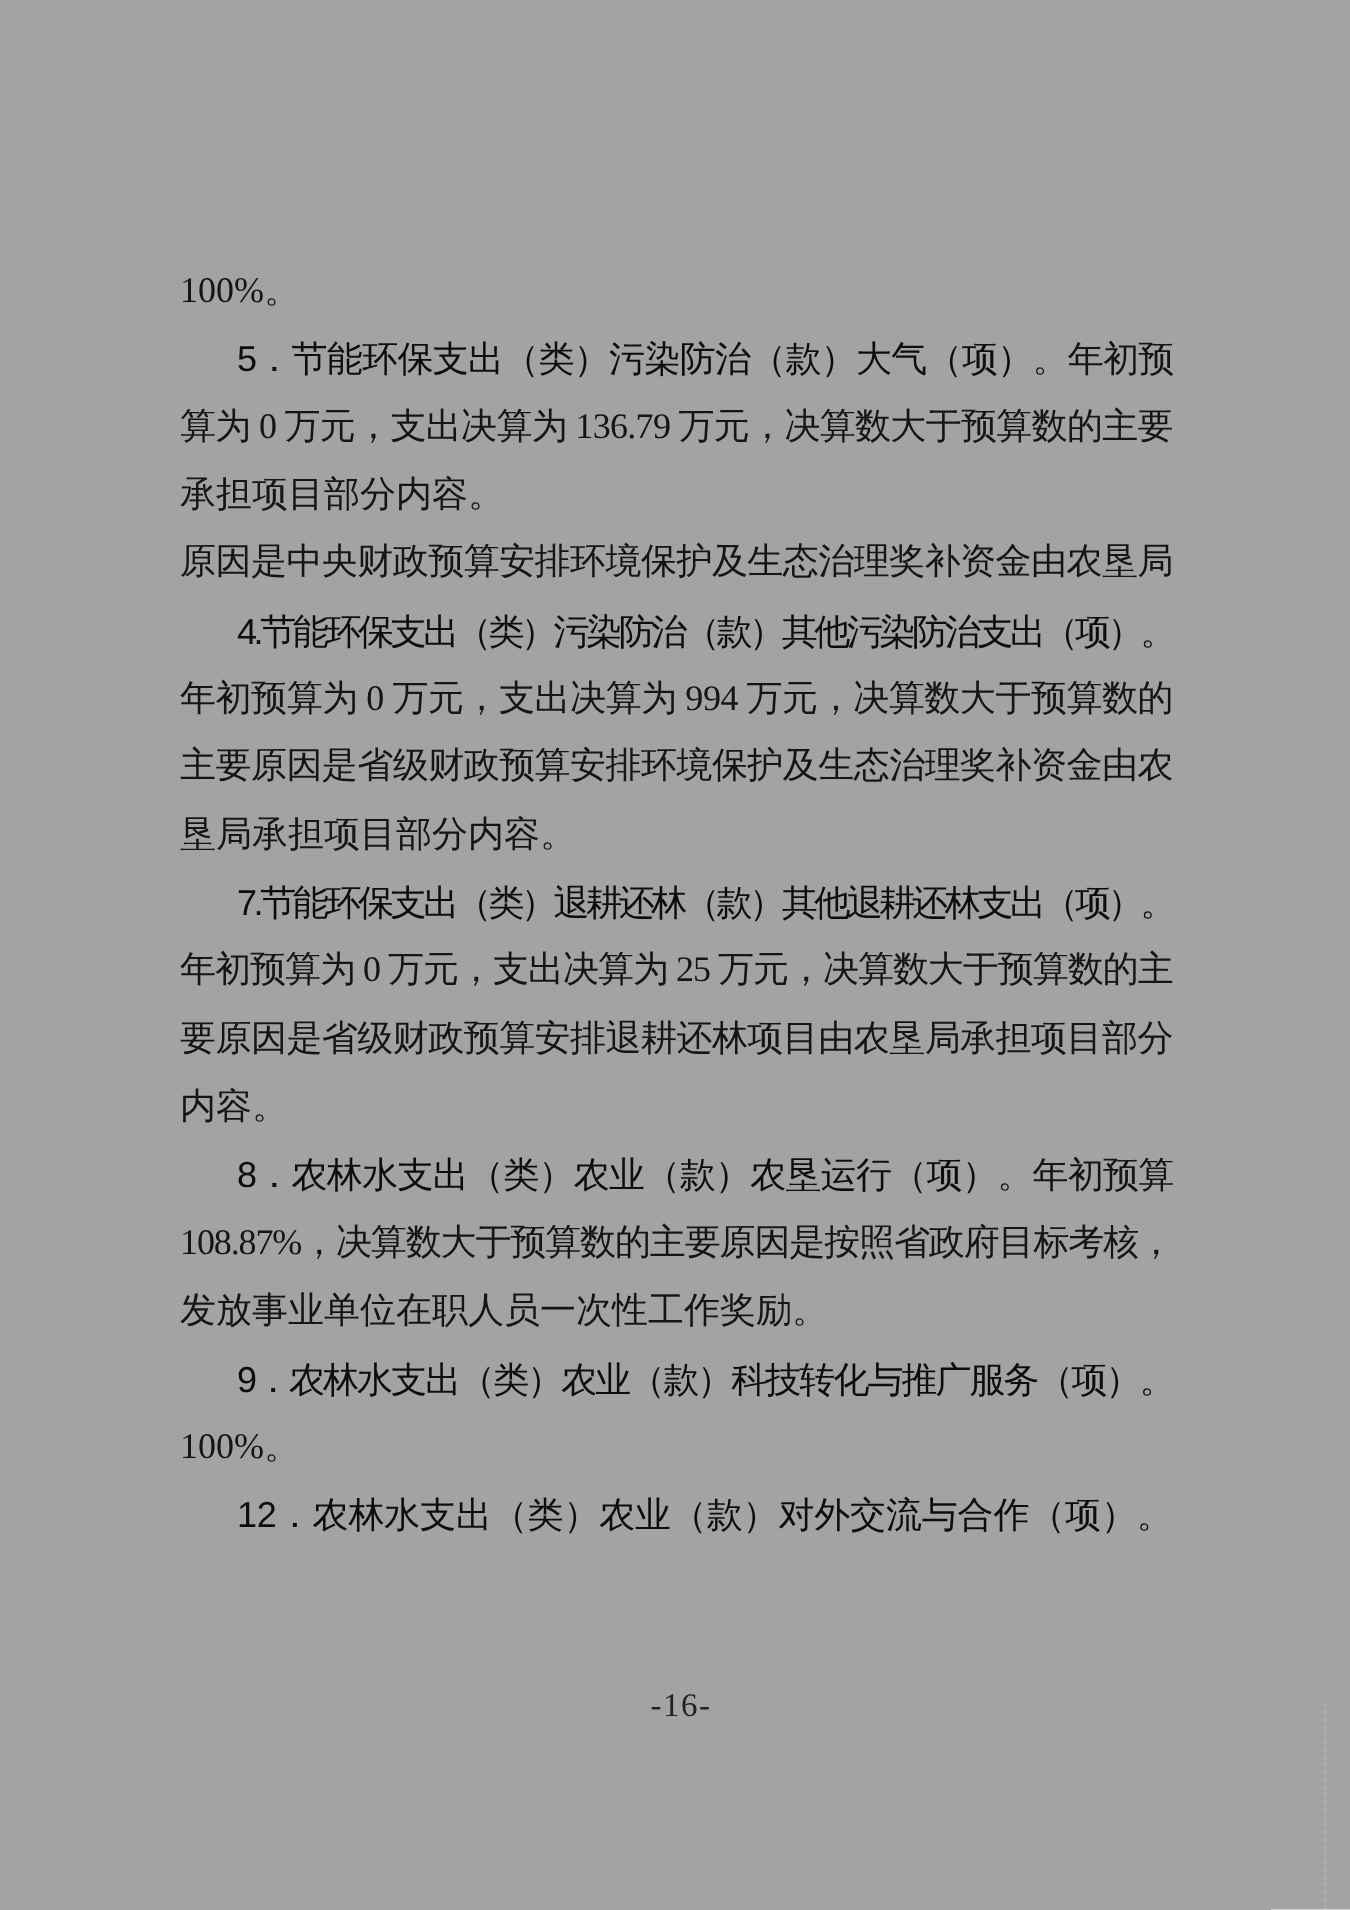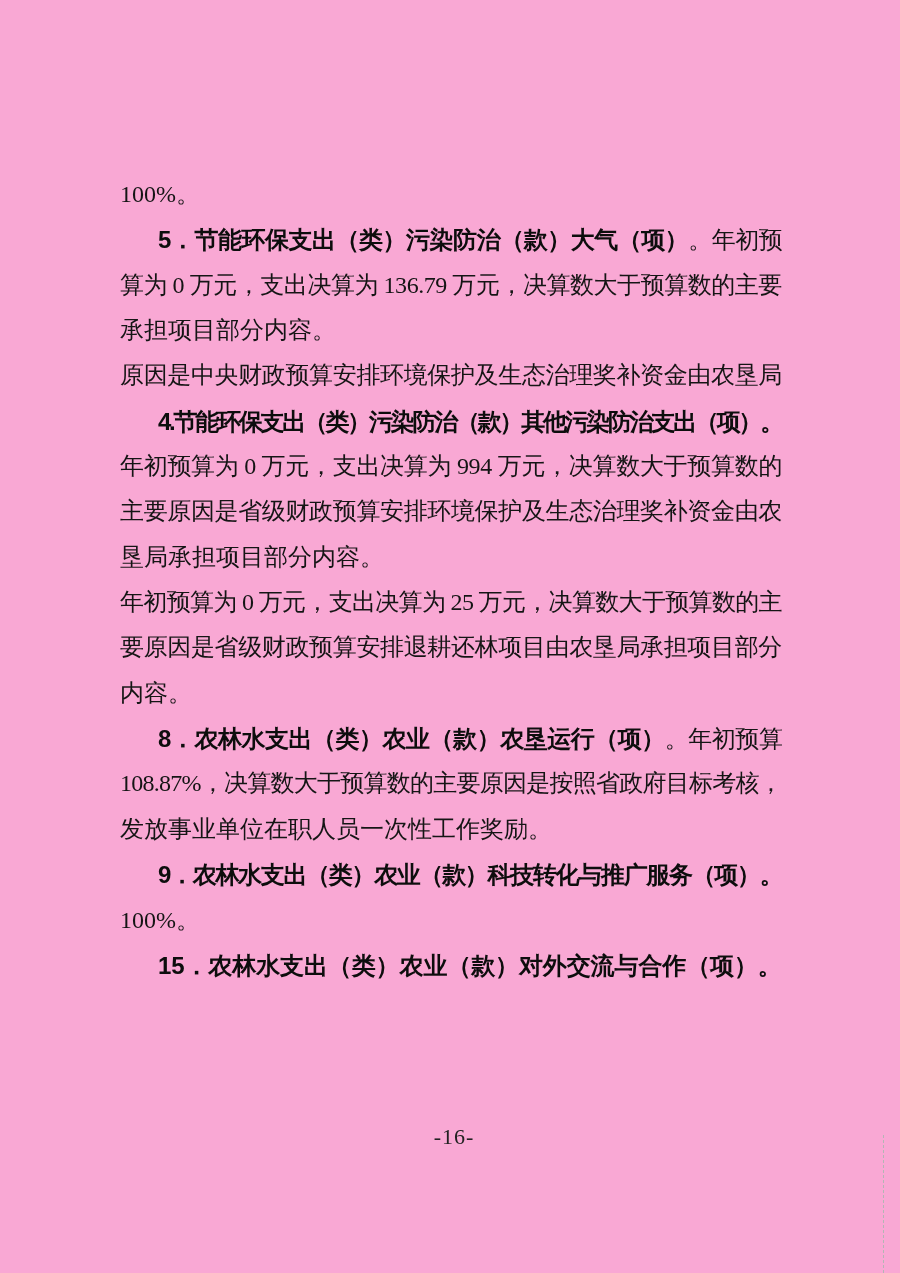--- a/index.html
+++ b/index.html
@@ -4,21 +4,21 @@
 <style>
   html, body {
     margin: 0;
     padding: 0;
     background: #ffffff;
   }
   .page {
     position: relative;
     width: 900px;
     height: 1273px;
-    background: #f9a8d4;
+    background: #a3a3a3;
     overflow: hidden;
     font-family: "Liberation Serif", "DejaVu Serif", serif;
     color: #151515;
   }
   .doc-body {
     position: absolute;
     left: 120px;
     top: 172px;
     width: 662px;
   }
@@ -28,21 +28,21 @@
     font-size: 24px;
     white-space: nowrap;
     overflow: hidden;
     text-align: left;
     color: #151515;
   }
   .line.indent { padding-left: 38px; }
   .seg { font-family: "Liberation Serif", "DejaVu Serif", serif; font-weight: 400; }
   .seg.bold {
     font-family: "Liberation Sans", "DejaVu Sans", sans-serif;
-    font-weight: 700;
+    font-weight: 400;
     color: #0d0d0d;
   }
   .footer-pageno {
     position: absolute;
     left: 4px;
     top: 1124px;
     width: 900px;
     text-align: center;
     font-size: 22px;
     letter-spacing: 1px;
@@ -66,28 +66,29 @@
   <div class="doc-body">
       <div class="line"><span class="seg">100%。</span></div>
       <div class="line indent" style="letter-spacing: -0.48px;"><span class="seg bold">5．节能环保支出（类）污染防治（款）大气（项）</span><span class="seg">。年初预</span></div>
       <div class="line" style="letter-spacing: -0.46px;"><span class="seg">算为 0 万元，支出决算为 136.79 万元，决算数大于预算数的主要</span></div>
       <div class="line"><span class="seg">承担项目部分内容。</span></div>
       <div class="line" style="letter-spacing: -0.36px;"><span class="seg">原因是中央财政预算安排环境保护及生态治理奖补资金由农垦局</span></div>
       <div class="line indent" style="letter-spacing: -2.27px;"><span class="seg bold">4.节能环保支出（类）污染防治（款）其他污染防治支出（项）。</span></div>
       <div class="line" style="letter-spacing: -0.3px;"><span class="seg">年初预算为 0 万元，支出决算为 994 万元，决算数大于预算数的</span></div>
       <div class="line" style="letter-spacing: -0.36px;"><span class="seg">主要原因是省级财政预算安排环境保护及生态治理奖补资金由农</span></div>
       <div class="line"><span class="seg">垦局承担项目部分内容。</span></div>
+      <div class="line indent" style="letter-spacing: -2.27px;"><span class="seg bold">7.节能环保支出（类）退耕还林（款）其他退耕还林支出（项）。</span></div>
       <div class="line" style="letter-spacing: -0.67px;"><span class="seg">年初预算为 0 万元，支出决算为 25 万元，决算数大于预算数的主</span></div>
       <div class="line" style="letter-spacing: -0.36px;"><span class="seg">要原因是省级财政预算安排退耕还林项目由农垦局承担项目部分</span></div>
       <div class="line"><span class="seg">内容。</span></div>
       <div class="line indent" style="letter-spacing: -0.48px;"><span class="seg bold">8．农林水支出（类）农业（款）农垦运行（项）</span><span class="seg">。年初预算</span></div>
       <div class="line" style="letter-spacing: -0.75px;"><span class="seg">108.87%，决算数大于预算数的主要原因是按照省政府目标考核，</span></div>
       <div class="line"><span class="seg">发放事业单位在职人员一次性工作奖励。</span></div>
       <div class="line indent" style="letter-spacing: -1.32px;"><span class="seg bold">9．农林水支出（类）农业（款）科技转化与推广服务（项）。</span></div>
       <div class="line"><span class="seg">100%。</span></div>
-      <div class="line indent" style="letter-spacing: -0.11px;"><span class="seg bold">15．农林水支出（类）农业（款）对外交流与合作（项）。</span></div>
+      <div class="line indent" style="letter-spacing: -0.11px;"><span class="seg bold">12．农林水支出（类）农业（款）对外交流与合作（项）。</span></div>
     </div>
 
   <div class="footer-pageno">-16-</div>
 
   <div class="edge-dash"></div>
 
 </div>
 
 </body></html>

